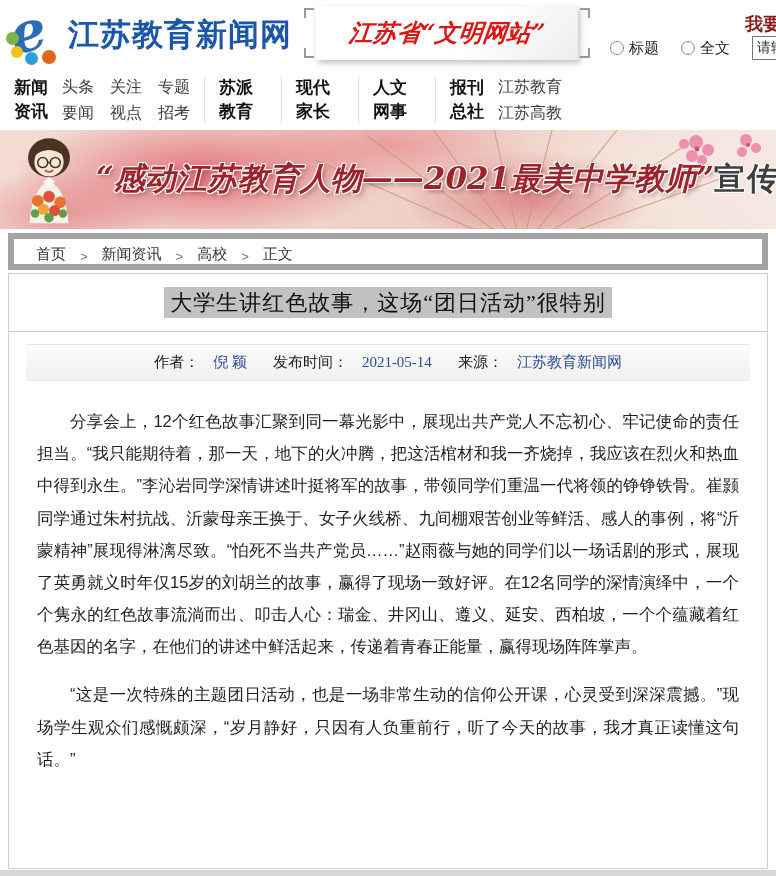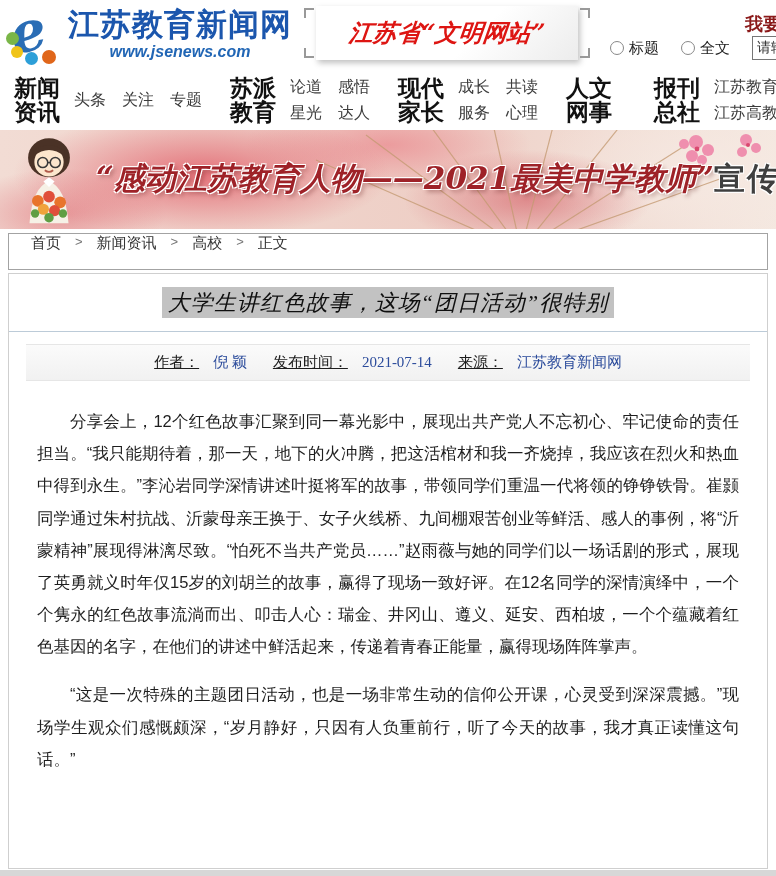--- a/index.html
+++ b/index.html
@@ -43,21 +43,21 @@
     border-radius:50%; background:#fff; margin-right:5px; vertical-align:-2px; cursor:pointer; }
   .radio-label { margin-right:22px; cursor:pointer; }
   .search-input { width:70px; height:24px; border:1px solid #767676; font-size:14px;
     padding:2px 4px; color:#333; }
 
   
   .nav { position:absolute; left:0; top:70px; width:776px; height:60px; background:#fff;
     display:flex; align-items:center; }
   .nav-group { display:flex; align-items:center; padding:0 14px; }
   .nav-sep { width:1px; height:46px; background:#dcdcdc; }
-  .nav-title { font-size:23px; font-weight:bold; color:#111; line-height:24px;
+  .nav-title { font-size:17px; font-weight:bold; color:#111; line-height:24px;
     margin-right:14px; cursor:pointer; white-space:nowrap; }
   .nav-links { display:flex; flex-direction:column; }
   .nav-row { display:flex; gap:16px; line-height:26px; }
   .nav-link { font-size:16px; color:#3c3c3c; cursor:pointer; white-space:nowrap;text-align:center; }
 
   
   .banner { position:absolute; left:0; top:130px; width:776px; height:99px; overflow:hidden;
     cursor:pointer;
     background:
       radial-gradient(ellipse 270px 90px at 26% 45%, rgba(224,86,98,.78), rgba(224,86,98,0) 70%),
@@ -72,38 +72,38 @@
   .banner-text { position:absolute; left:96px; top:28px; white-space:nowrap; }
   .banner-red { font-family:"DejaVu Serif", serif; font-style:italic; font-weight:bold;
     font-size:31px; color:#9e2228;
     text-shadow:-1px -1px 0 #fff, 1px -1px 0 #fff, -1px 1px 0 #fff, 1px 1px 0 #fff,
       3px 3px 4px rgba(90,20,20,.35);margin-top:40px; }
   .banner-dark { font-size:31px; font-weight:bold; color:#3f3f3f; letter-spacing:2px;
     text-shadow:-1px -1px 0 #fff, 1px -1px 0 #fff, -1px 1px 0 #fff, 1px 1px 0 #fff; }
 
   
   .breadcrumb { position:absolute; left:8px; top:233px; width:760px; height:37px;
-    border:1px solid #a3a3a3; background:#fff; display:flex; align-items:flex-start;
+    border:6px solid #a3a3a3; background:#fff; display:flex; align-items:flex-end;
     padding-left:22px; font-size:15px; color:#333; }
   .crumb { cursor:pointer; }
   .crumb-sep { margin:0 14px; color:#777; font-size:13px; }
 
   
   .article { position:absolute; left:8px; top:273px; width:760px; height:596px;
     border:1px solid #cfcfcf; background:#fff; }
   .art-title { text-align:center; margin-top:14px; font-family:"Liberation Serif", serif;
-    font-size:22px; color:#0f0f0f; letter-spacing:1px;font-style:italic; }
+    font-size:22px; color:#0f0f0f; letter-spacing:1px; }
   .art-title .hl { background:#c2c2c2; padding:3px 6px; }
   .title-divider { margin-top:13px; border-top:1px solid #bccbd8; }
   .meta { margin:12px auto 0; width:724px; height:37px;
     background:linear-gradient(180deg,#fbfbfb,#f1f1f1);
     border-top:1px solid #e6e6e6; border-bottom:1px solid #e6e6e6;
     display:flex; align-items:center; justify-content:center;
     font-family:"Liberation Serif", serif; font-size:15px; color:#1c1c1c; }
-  .meta .lbl { margin-left:26px;text-decoration:underline; }
+  .meta .lbl { margin-left:26px; }
   .meta .lbl:first-child { margin-left:0; }
   .meta .val { color:#2b4b9b; margin-left:14px; cursor:pointer; }
   .body-text { padding:8px 28px 0 28px; font-size:16.5px; color:#1e1e1e; line-height:1.95; }
   .body-text p { text-indent:2em; margin-top:16px; text-align:justify; }
   .lead-bold { font-weight:bold; }
 
   .footer-strip { position:absolute; left:0; bottom:0; width:776px; height:6px; background:#d7d7d7; }
 </style>
 </head>
 <body>
@@ -112,21 +112,20 @@
   <div class="logo">
     <span class="logo-icon">
       <span class="logo-e">e</span>
       <span class="dot g"></span>
       <span class="dot y"></span>
       <span class="dot b"></span>
       <span class="dot o"></span>
     </span>
     <span class="logo-text">
       <div class="logo-title">江苏教育新闻网</div>
-      <div class="logo-url">www.jsenews.com</div>
     </span>
   </div>
 
   <div class="civ-badge">
     <span class="corner tl"></span>
     <span class="corner tr"></span>
     <span class="corner bl"></span>
     <span class="corner br"></span>
     <span class="civ-text">江苏省“文明网站”</span>
   </div>
@@ -147,56 +146,41 @@
     <div class="nav-title">
       <div>新闻</div>
       <div>资讯</div>
     </div>
     <div class="nav-links">
       <div class="nav-row">
         <span class="nav-link">头条</span>
         <span class="nav-link">关注</span>
         <span class="nav-link">专题</span>
       </div>
+      <div class="nav-row">
+        <span class="nav-link">要闻</span>
+        <span class="nav-link">视点</span>
+        <span class="nav-link">招考</span>
+      </div>
     </div>
   </div>
   <div class="nav-sep"></div>
 
   <div class="nav-group">
     <div class="nav-title">
       <div>苏派</div>
       <div>教育</div>
     </div>
-    <div class="nav-links">
-      <div class="nav-row">
-        <span class="nav-link">论道</span>
-        <span class="nav-link">感悟</span>
-      </div>
-      <div class="nav-row">
-        <span class="nav-link">星光</span>
-        <span class="nav-link">达人</span>
-      </div>
-    </div>
   </div>
   <div class="nav-sep"></div>
 
   <div class="nav-group">
     <div class="nav-title">
       <div>现代</div>
       <div>家长</div>
-    </div>
-    <div class="nav-links">
-      <div class="nav-row">
-        <span class="nav-link">成长</span>
-        <span class="nav-link">共读</span>
-      </div>
-      <div class="nav-row">
-        <span class="nav-link">服务</span>
-        <span class="nav-link">心理</span>
-      </div>
     </div>
   </div>
   <div class="nav-sep"></div>
 
   <div class="nav-group">
     <div class="nav-title">
       <div>人文</div>
       <div>网事</div>
     </div>
   </div>
@@ -288,21 +272,21 @@
 <div class="article">
   <div class="art-title">
     <span class="hl">大学生讲红色故事，这场“团日活动”很特别</span>
   </div>
   <div class="title-divider"></div>
 
   <div class="meta">
     <span class="lbl">作者：</span>
     <span class="val">倪 颖</span>
     <span class="lbl">发布时间：</span>
-    <span class="val">2021-07-14</span>
+    <span class="val">2021-05-14</span>
     <span class="lbl">来源：</span>
     <span class="val">江苏教育新闻网</span>
   </div>
 
   <div class="body-text">
     <p>分享会上，12个红色故事汇聚到同一幕光影中，展现出共产党人不忘初心、牢记使命的责任担当。“我只能期待着，那一天，地下的火冲腾，把这活棺材和我一齐烧掉，我应该在烈火和热血中得到永生。”李沁岩同学深情讲述叶挺将军的故事，带领同学们重温一代将领的铮铮铁骨。崔颢同学通过朱村抗战、沂蒙母亲王换于、女子火线桥、九间棚艰苦创业等鲜活、感人的事例，将“沂蒙精神”展现得淋漓尽致。“怕死不当共产党员……”赵雨薇与她的同学们以一场话剧的形式，展现了英勇就义时年仅15岁的刘胡兰的故事，赢得了现场一致好评。在12名同学的深情演绎中，一个个隽永的红色故事流淌而出、叩击人心：瑞金、井冈山、遵义、延安、西柏坡，一个个蕴藏着红色基因的名字，在他们的讲述中鲜活起来，传递着青春正能量，赢得现场阵阵掌声。</p>
     <p>“这是一次特殊的主题团日活动，也是一场非常生动的信仰公开课，心灵受到深深震撼。”现场学生观众们感慨颇深，“岁月静好，只因有人负重前行，听了今天的故事，我才真正读懂这句话。”</p>
 
   </div>
 </div>

